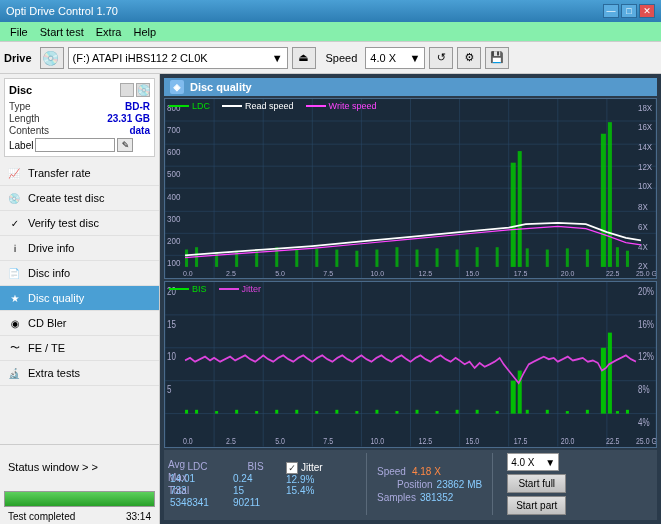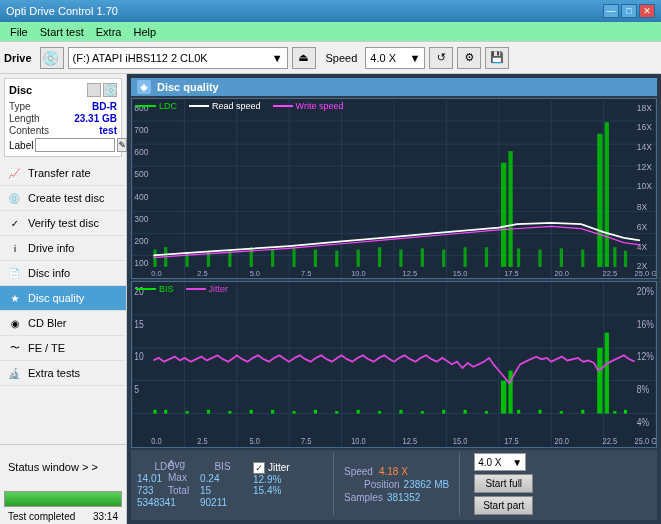--- a/index.html
+++ b/index.html
@@ -73,21 +73,21 @@
     }
 
     
     .main-layout {
       display: flex;
       height: calc(524px - 22px - 20px - 32px);
     }
 
     
     .sidebar {
-      width: 127px;
+      width: 160px;
       background: #f0f0f0;
       border-right: 1px solid #ccc;
       display: flex;
       flex-direction: column;
       flex-shrink: 0;
     }
 
     
     .disc-info-panel {
       background: white;
@@ -309,21 +309,21 @@
       <div class="disc-info-row">
         <span class="disc-info-key">Type</span>
         <span class="disc-info-val">BD-R</span>
       </div>
       <div class="disc-info-row">
         <span class="disc-info-key">Length</span>
         <span class="disc-info-val">23.31 GB</span>
       </div>
       <div class="disc-info-row">
         <span class="disc-info-key">Contents</span>
-        <span class="disc-info-val">test</span>
+        <span class="disc-info-val">data</span>
       </div>
       <div class="label-input">
         <span class="label-text">Label</span>
         <input class="label-field" type="text" value="" style="">
         <div class="label-btn">✎</div>
       </div>
     </div>
 
     <div class="sidebar-nav">
       <div class="sidebar-item">

